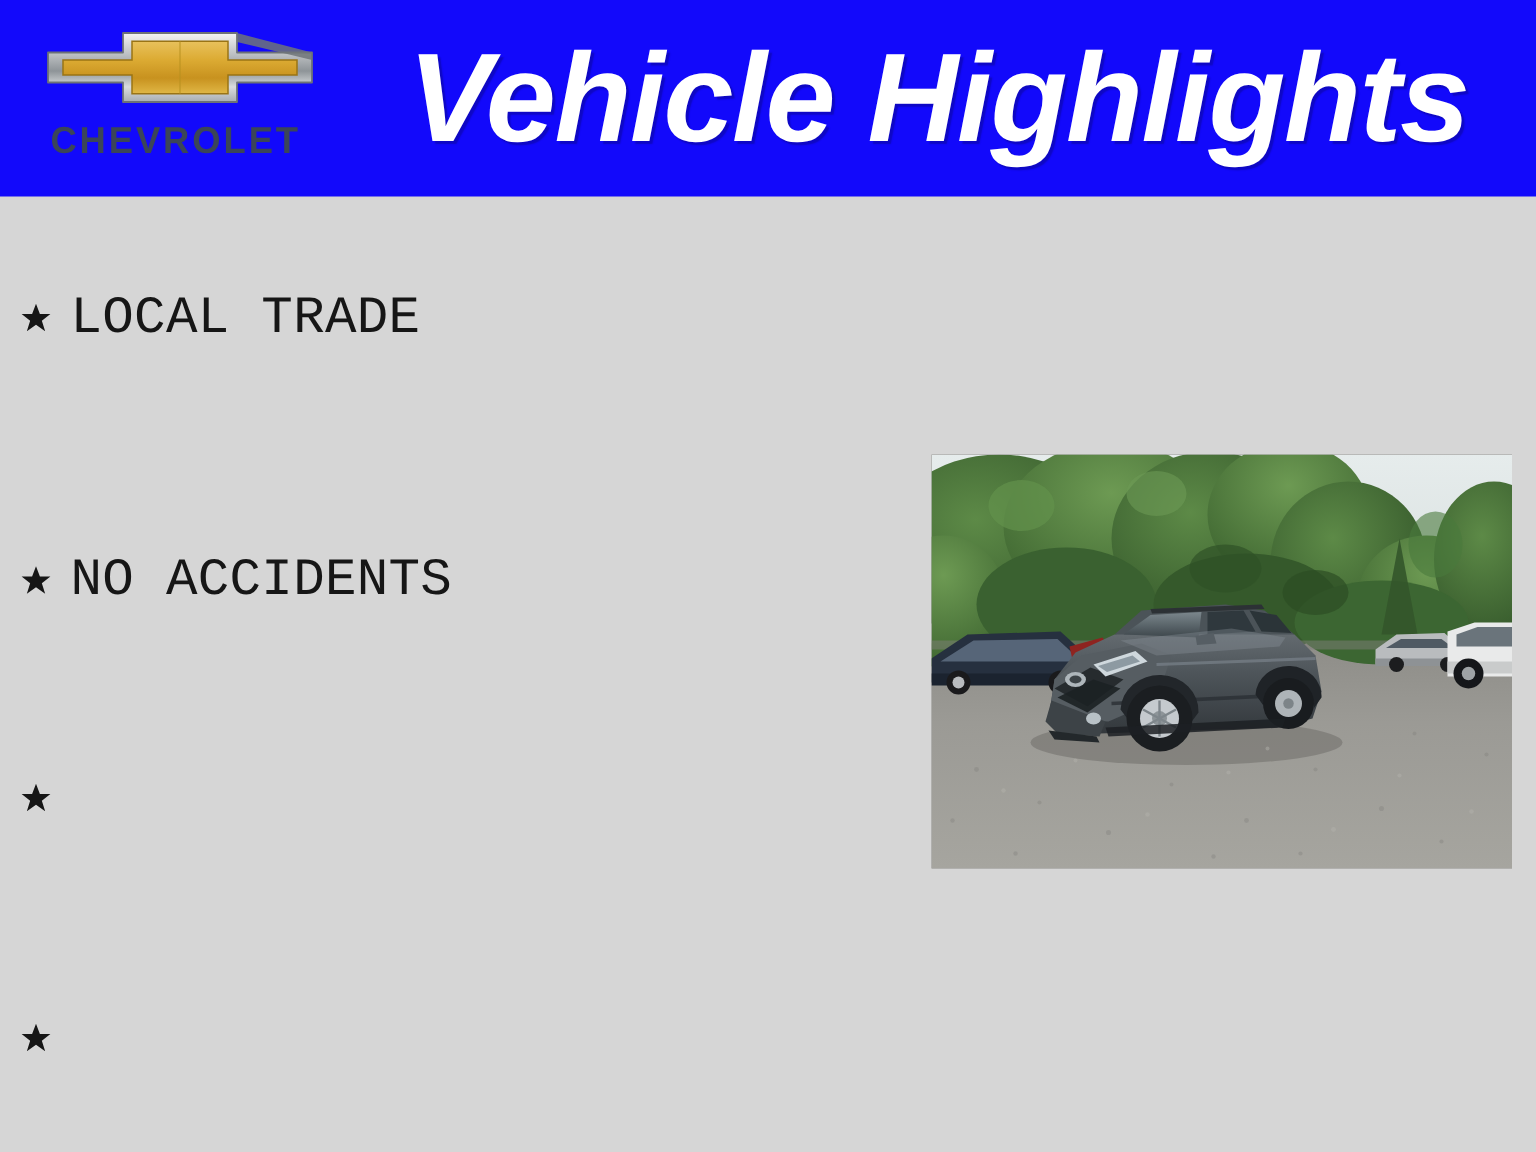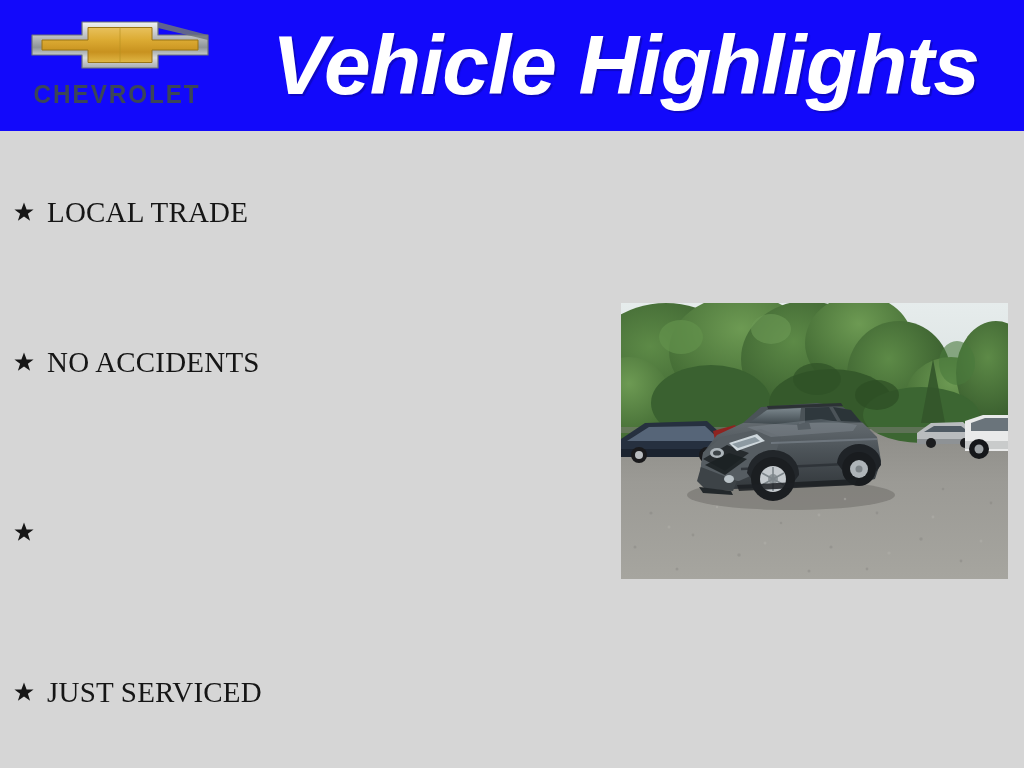--- a/index.html
+++ b/index.html
@@ -94,34 +94,34 @@
   }
   .hl-item {
     position: absolute;
     left: 14px;
     display: flex;
     align-items: center;
     height: 40px;
     white-space: nowrap;
   }
   .hl-item.i0 { top: 61px; }
-  .hl-item.i1 { top: 211px; }
+  .hl-item.i1 { top: 236px; }
   .hl-item.i2 { top: 381px; }
   .hl-item.i3 { top: 541px; }
   .star-icon {
     width: 20px;
     height: 22px;
     flex: 0 0 20px;
     display: block;
     margin-right: 13px;
   }
   .star-icon svg { display: block; width: 20px; height: 22px; }
   .hl-label {
-    font-family: Liberation Serif, serif;
-    font-size: 29px;
+    font-family: Liberation Mono, monospace;
+    font-size: 35px;
     line-height: 32px;
     color: #161616;
     letter-spacing: 0.2px;
   }
 
   
   .photo {
     position: absolute;
     left: 621px;
     top: 303px;
@@ -200,21 +200,20 @@
         </svg>
       </span>
     </div>
 
     <div class="hl-item i3">
       <span class="star-icon">
         <svg viewBox="0 0 20 22" xmlns="http://www.w3.org/2000/svg">
           <polygon points="10,1.5 12.6,8.4 19.6,8.4 13.9,12.8 16.1,19.8 10,15.5 3.9,19.8 6.1,12.8 0.4,8.4 7.4,8.4" fill="#161616"></polygon>
         </svg>
       </span>
-      <span class="hl-label">JUST SERVICED</span>
     </div>
 
   </div>
 
   <div class="photo">
     <svg viewBox="0 0 387 276" xmlns="http://www.w3.org/2000/svg">
       <defs>
         <linearGradient id="skyg" x1="0" y1="0" x2="0" y2="1">
           <stop offset="0%" stop-color="#e6ecec"></stop>
           <stop offset="100%" stop-color="#d4dcdb"></stop>

